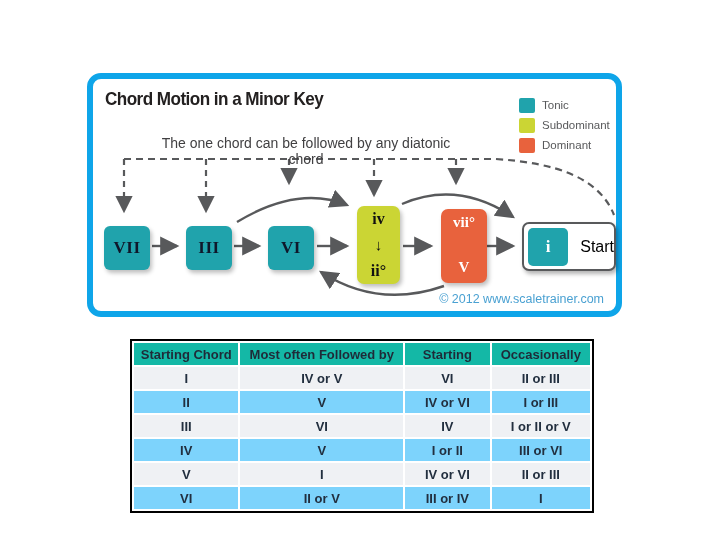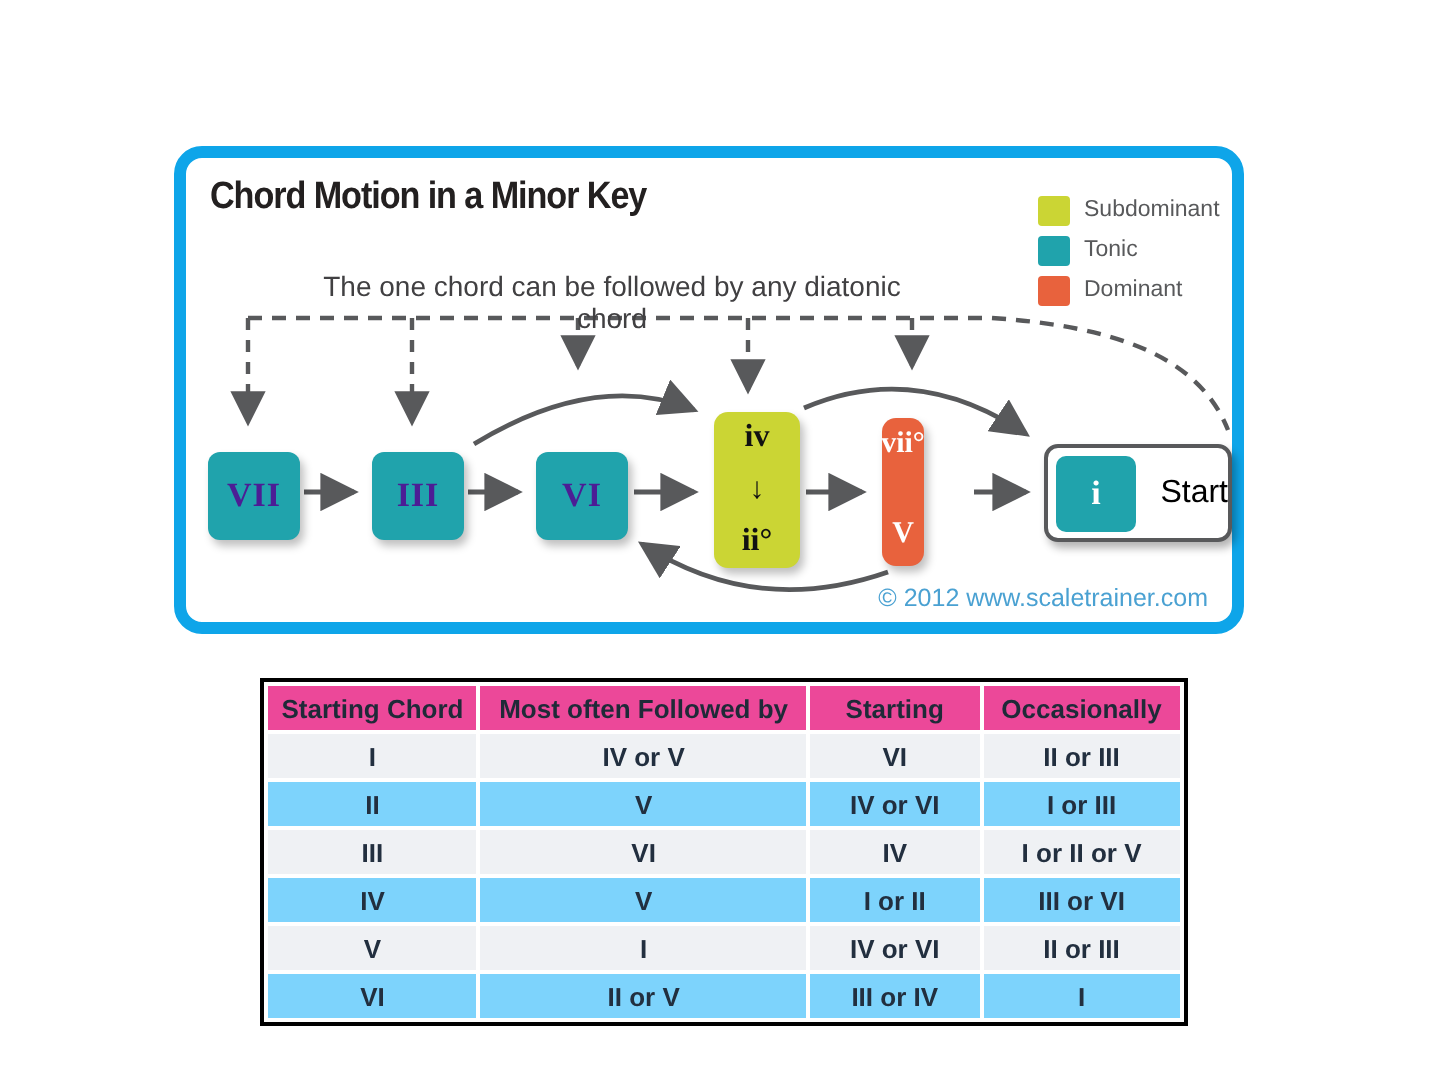--- a/index.html
+++ b/index.html
@@ -24,52 +24,52 @@
 
   
   .legend{position:absolute;left:426px;top:16px;}
   .legend-item{display:flex;align-items:center;height:20px;}
   .legend-swatch{width:16px;height:15px;border-radius:2px;margin-right:7px;flex:0 0 auto;}
   .legend-label{font-size:11.5px;color:#58595b;}
 
   
   .chord{position:absolute;width:46px;height:44px;border-radius:6px;
          display:flex;align-items:center;justify-content:center;
-         font-family:"Liberation Serif",serif;font-weight:700;font-size:17px;color:#4c1d95;
+         font-family:"Liberation Serif",serif;font-weight:700;font-size:17px;color:#0f172a;
          box-shadow:2px 3px 4px rgba(0,0,0,0.25);letter-spacing:0.5px;}
   .chord.b0{left:11px;top:147px;}
   .chord.b1{left:93px;top:147px;}
   .chord.b2{left:175px;top:147px;}
 
   .sub-box{position:absolute;left:264px;top:127px;width:43px;height:78px;border-radius:7px;
            display:flex;flex-direction:column;align-items:center;justify-content:space-between;
            padding:4px 0;box-sizing:border-box;
            font-family:"Liberation Serif",serif;font-weight:700;font-size:16px;color:#111;
            box-shadow:2px 3px 4px rgba(0,0,0,0.25);}
   .sub-box .dn{font-family:"Liberation Sans",sans-serif;font-size:15px;line-height:14px;}
 
-  .dom-box{position:absolute;left:348px;top:130px;width:21px;height:74px;border-radius:7px;
+  .dom-box{position:absolute;left:348px;top:130px;width:46px;height:74px;border-radius:7px;
            display:flex;flex-direction:column;align-items:center;justify-content:space-between;
            padding:5px 0 7px;box-sizing:border-box;
            font-family:"Liberation Serif",serif;font-weight:700;font-size:15px;color:#fff;
            box-shadow:2px 3px 4px rgba(0,0,0,0.25);}
 
   .start-box{position:absolute;left:429px;top:143px;width:94px;height:49px;background:#fff;
              border:2.5px solid #58595b;border-radius:7px;box-sizing:border-box;
              display:flex;align-items:center;box-shadow:2px 3px 4px rgba(0,0,0,0.3);}
   .start-chord{width:40px;height:38px;border-radius:5px;margin-left:4px;
                display:flex;align-items:center;justify-content:center;
                font-family:"Liberation Serif",serif;font-weight:700;font-size:17px;color:#fff;}
   .start-label{flex:1;text-align:right;font-size:16px;color:#000000;}
 
   
   .prog-table{position:absolute;left:130px;top:339px;width:464px;
               border:2px solid #000;border-collapse:separate;border-spacing:2px;
               background:#fff;table-layout:fixed;}
-  .prog-table th{background:#ec4899;color:#1f2a38;font-size:13px;font-weight:700;
+  .prog-table th{background:#14b8a6;color:#1f2a38;font-size:13px;font-weight:700;
                  height:20px;text-align:center;padding:1px 0;white-space:nowrap;overflow:hidden;}
   .prog-table td{color:#222f3f;font-size:13px;font-weight:700;height:20px;
                  text-align:center;padding:1px 0;}
   .prog-table tr.shaded td{background:#eff1f4;}
   .prog-table tr.plain td{background:#7dd3fc;}
 </style>
 </head>
 <body>
 
 <div class="slide">
@@ -100,26 +100,26 @@
 
       <path d="M144,143 Q205,106 254,126" stroke="#58595b" stroke-width="2.4" marker-end="url(#ah)"></path>
       <path d="M309,125 Q365,101 420,138" stroke="#58595b" stroke-width="2.4" marker-end="url(#ah)"></path>
       <path d="M351,207 Q285,230 228,193" stroke="#58595b" stroke-width="2.4" marker-end="url(#ah)"></path>
     </svg>
 
     <div class="panel-title">Chord Motion in a Minor Key</div>
 
     <div class="legend">
       <div class="legend-item">
+        <span class="legend-swatch" style="background: rgb(32, 163, 172);"></span>
+        <span class="legend-label">Tonic</span>
+      </div>
+      <div class="legend-item">
         <span class="legend-swatch" style="background: rgb(203, 213, 52);"></span>
         <span class="legend-label">Subdominant</span>
-      </div>
-      <div class="legend-item">
-        <span class="legend-swatch" style="background: rgb(32, 163, 172);"></span>
-        <span class="legend-label">Tonic</span>
       </div>
       <div class="legend-item">
         <span class="legend-swatch" style="background: rgb(232, 98, 61);"></span>
         <span class="legend-label">Dominant</span>
       </div>
     </div>
 
     <div class="subtitle">The one chord can be followed by any diatonic chord</div>
 
     <div class="chord b0" style="background: rgb(32, 163, 172);">VII</div>

